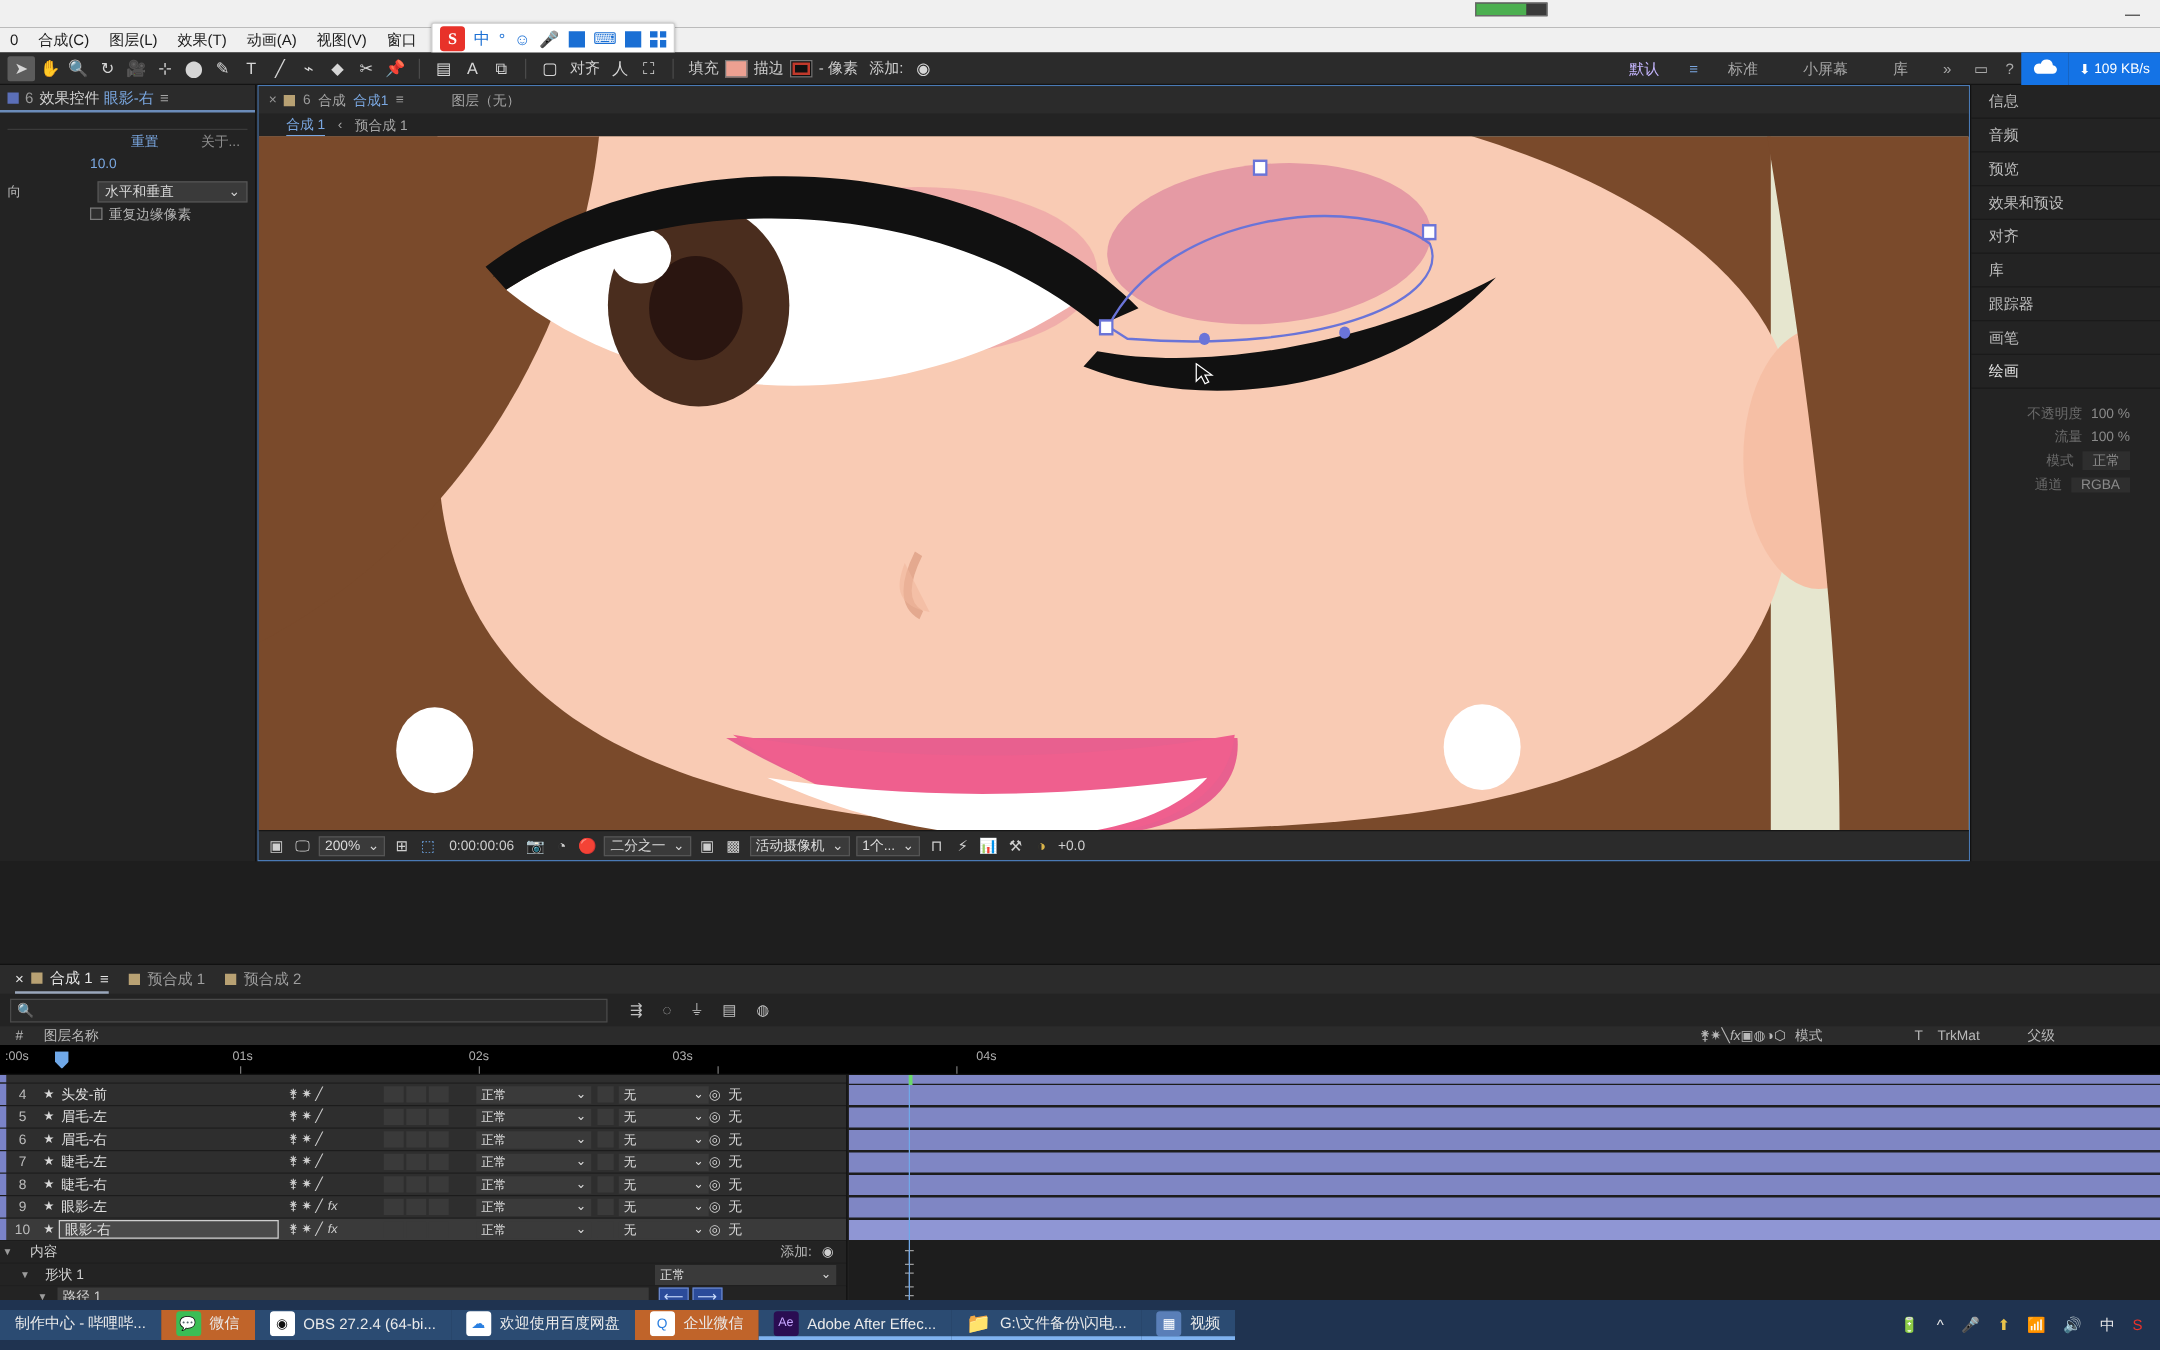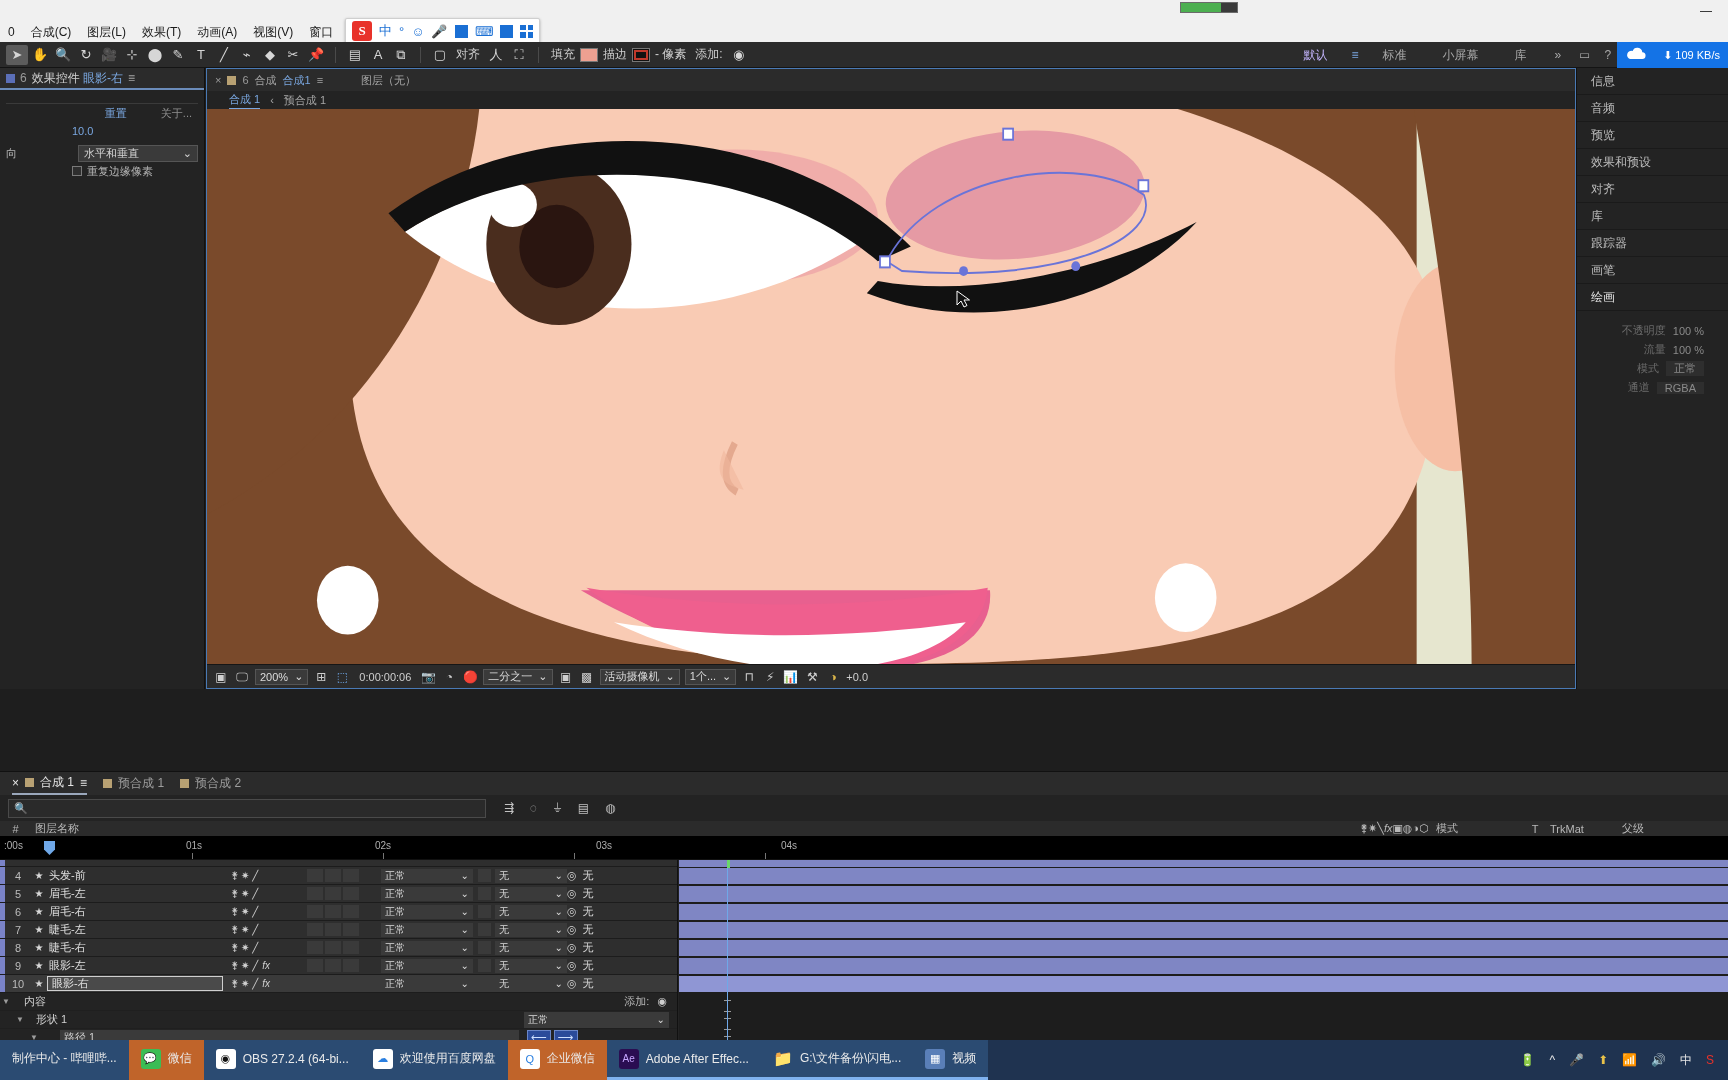--- a/index.html
+++ b/index.html
@@ -167,21 +167,21 @@
   .ikon:before,.ikon:after { content:""; position:absolute; left:-3px; width:7px; height:1px;
     background:#9b9b9b; }
   .ikon:before { top:0; } .ikon:after { bottom:0; }
   .tl-scroll { position:absolute; left:679px; right:0; bottom:0; height:12px; background:#272727; }
   .tl-scroll i { position:absolute; left:40px; width:96px; top:3px; height:6px;
     background:#555; border-radius:3px; display:block; }
 
   
   .taskbar { position:absolute; left:0; right:0; bottom:0; height:40px;
     background:#1f3350; display:flex; align-items:center; z-index:50; }
-  .tb-app { height:40px; display:flex; align-items:center; gap:7px; padding:0 12px;
+  .tb-app { height:24px; display:flex; align-items:center; gap:7px; padding:0 12px;
     color:#eaeaea; font-size:12px; max-width:190px; white-space:nowrap; overflow:hidden;
     border-bottom:3px solid transparent; }
   .tb-app.orange { background:#c0642a; }
   .tb-app.greyb { background:#2b4b72; }
   .tb-app.active { background:#2b4b72; border-bottom-color:#7fb2ef; }
   .appicon { width:20px; height:20px; border-radius:3px; display:flex; align-items:center;
     justify-content:center; font-size:11px; color:#fff; flex:0 0 20px; }
   .tray { margin-left:auto; display:flex; align-items:center; gap:14px; padding-right:14px;
     color:#e6e6e6; font-size:12px; }
 </style>
@@ -739,21 +739,21 @@
         <span style="margin-left:auto;width:145px;margin-right:8px">
           <span class="mode-sel" style="height:16px">
             <span>正常</span>
             <span>⌄</span>
           </span>
         </span>
       </div>
 
       <div class="prow">
         <span class="tri" style="margin-left:28px">▼</span>
-        <span class="pnm-sel" style="margin-left:20px;margin-right:8px">路径 1</span>
+        <span class="pnm-sel" style="margin-left:6px;margin-right:8px">路径 1</span>
         <span style="width:50px;display:flex;gap:3px;margin-right:100px">
           <span style="background:#2b4b9a;border:1px solid #6a86c8;padding:0 3px;color:#cfe0ff">⟵</span>
           <span style="background:#2b4b9a;border:1px solid #6a86c8;padding:0 3px;color:#cfe0ff">⟶</span>
         </span>
       </div>
 
       <div class="prow">
         <span style="width:56px"></span>
         <span style="color:#3d8fd8;font-size:12px;margin-right:4px">⏱</span>
         <span style="color:#9fb4c8;margin-right:8px">⌁</span>
@@ -770,21 +770,21 @@
           </span>
         </span>
       </div>
 
     </div>
 
     <div class="ruler" style="top:-24px;left:0">
       <span class="tickmark" style="left:4px">:00s</span>
       <span class="tickmark" style="left:186px">01s</span>
       <span class="tickmark" style="left:375px">02s</span>
-      <span class="tickmark" style="left:596px">03s</span>
+      <span class="tickmark" style="left:538px">03s</span>
       <span class="tickmark" style="left:781px">04s</span>
       <span class="ticknotch" style="left:192px"></span>
         <span class="ticknotch" style="left:383px"></span>
       <span class="ticknotch" style="left:574px"></span>
         <span class="ticknotch" style="left:765px"></span>
       <span class="ph-flag" style="left:44px;top:5px"></span>
     </div>
 
     <div class="grid">
       <div style="position:absolute;left:0;right:0;top:0;height:7px;background:#7f86c4"></div>

